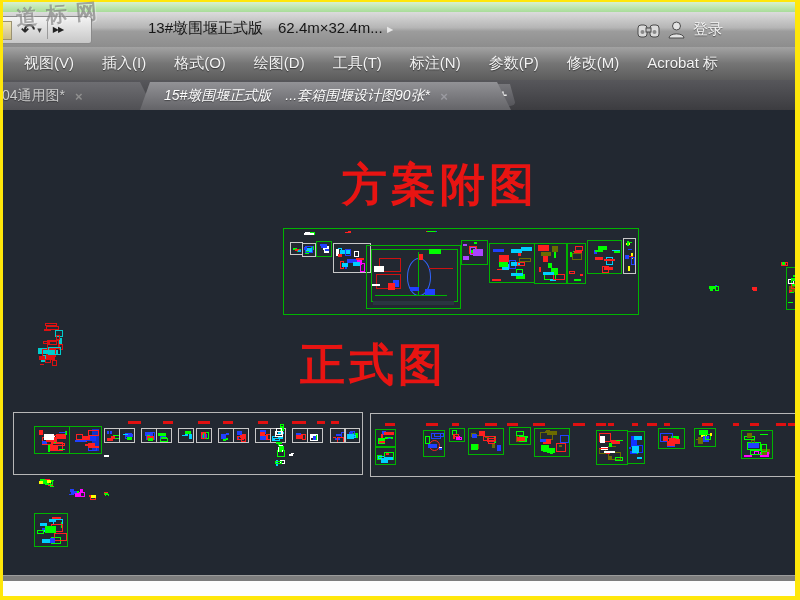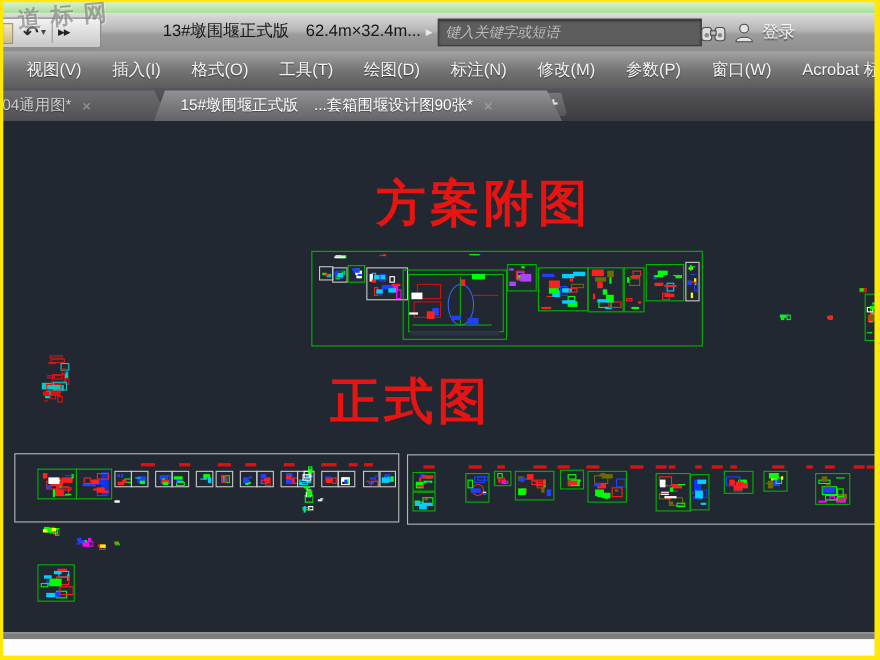--- a/index.html
+++ b/index.html
@@ -46,21 +46,21 @@
   .menu-item:first-child{margin-left:10px;}
 
   #tabbar{position:absolute;left:0;top:80px;width:800px;height:30px;
     background:linear-gradient(#57575b,#3c3c40);z-index:2;}
   .dwg-tab{position:absolute;top:2px;height:28px;display:flex;align-items:center;
     font-size:14px;white-space:nowrap;overflow:hidden;}
   .dwg-tab .tab-label{text-shadow:0 1px 1px rgba(0,0,0,.4);}
   .tab-inactive{background:linear-gradient(#6e6e72,#505054);color:#cdcdcd;
     clip-path:polygon(0 0,calc(100% - 14px) 0,100% 100%,0 100%);}
   .tab-active{background:linear-gradient(#929296,#646468);color:#ffffff;
-    clip-path:polygon(10px 0,calc(100% - 14px) 0,100% 100%,0 100%);z-index:3;}
+    clip-path:polygon(10px 0,calc(100% - 14px) 0,100% 100%,0 100%);z-index:3;font-style:italic;}
   .tab-close{margin-left:10px;color:#8f8f8f;font-weight:bold;font-size:13px;}
   .tab-active .tab-close{color:#9a9aa0;}
   #new-tab-btn{position:absolute;left:490px;top:4px;width:26px;height:22px;
     background:linear-gradient(#77777b,#55555a);border-radius:0 0 6px 6px;
     clip-path:polygon(4px 0,calc(100% - 6px) 0,100% 100%,0 100%);
     color:#e6e6e6;font-size:15px;font-weight:bold;text-align:center;line-height:21px;}
 
   
   #canvas{position:absolute;left:0;top:110px;width:800px;height:465px;
     background:#222831;overflow:hidden;z-index:1;}
@@ -97,47 +97,45 @@
   <div id="titlebar">
     <div id="qat">
       <div id="doc-frag"></div>
       <span id="undo-ico" class="qat-ico">↶</span>
       <span id="undo-caret" class="qat-ico">▾</span>
       <div id="qat-sep"></div>
       <span id="expand-ico" class="qat-ico">▶▶</span>
     </div>
     <div id="win-title">13#墩围堰正式版　62.4m×32.4m...</div>
     <span id="search-arrow">▶</span>
-    <input id="search-box" type="text" placeholder="键入关键字或短语" style="">
     <div id="login-area">
       <svg class="mini-svg" width="23" height="17" viewBox="0 0 23 17">
         <rect x="1" y="4" width="9" height="12" rx="3" fill="#dcdcdc" stroke="#4a4a4a"></rect>
         <rect x="13" y="4" width="9" height="12" rx="3" fill="#dcdcdc" stroke="#4a4a4a"></rect>
         <rect x="9" y="7" width="5" height="4" fill="#c2c2c2" stroke="#4a4a4a"></rect>
         <circle cx="5.5" cy="11" r="2" fill="#8a8a8a"></circle>
         <circle cx="17.5" cy="11" r="2" fill="#8a8a8a"></circle>
       </svg>
       <svg class="mini-svg" width="19" height="19" viewBox="0 0 19 19">
         <circle cx="9.5" cy="6" r="4" fill="#e4e4e4" stroke="#4a4a4a"></circle>
         <path d="M2 18 C2 12.5 17 12.5 17 18 Z" fill="#e4e4e4" stroke="#4a4a4a"></path>
       </svg>
       <span id="login-label">登录</span>
     </div>
   </div>
 
   <div id="menubar">
       <span class="menu-item">视图(V)</span>
       <span class="menu-item">插入(I)</span>
       <span class="menu-item">格式(O)</span>
+      <span class="menu-item">绘图(D)</span>
       <span class="menu-item">工具(T)</span>
-      <span class="menu-item">绘图(D)</span>
       <span class="menu-item">标注(N)</span>
+      <span class="menu-item">参数(P)</span>
       <span class="menu-item">修改(M)</span>
-      <span class="menu-item">参数(P)</span>
-      <span class="menu-item">窗口(W)</span>
       <span class="menu-item">Acrobat 标</span>
     </div>
 
   <div id="tabbar">
     <div id="new-tab-btn">+</div>
   <div class="dwg-tab tab-inactive" style="left: -12px; width: 152px; padding-left: 14px;">
         <span class="tab-label">04通用图*</span>
         <span class="tab-close">×</span>
       </div>
       <div class="dwg-tab tab-active" style="left: 140px; width: 347px; padding-left: 24px;">

